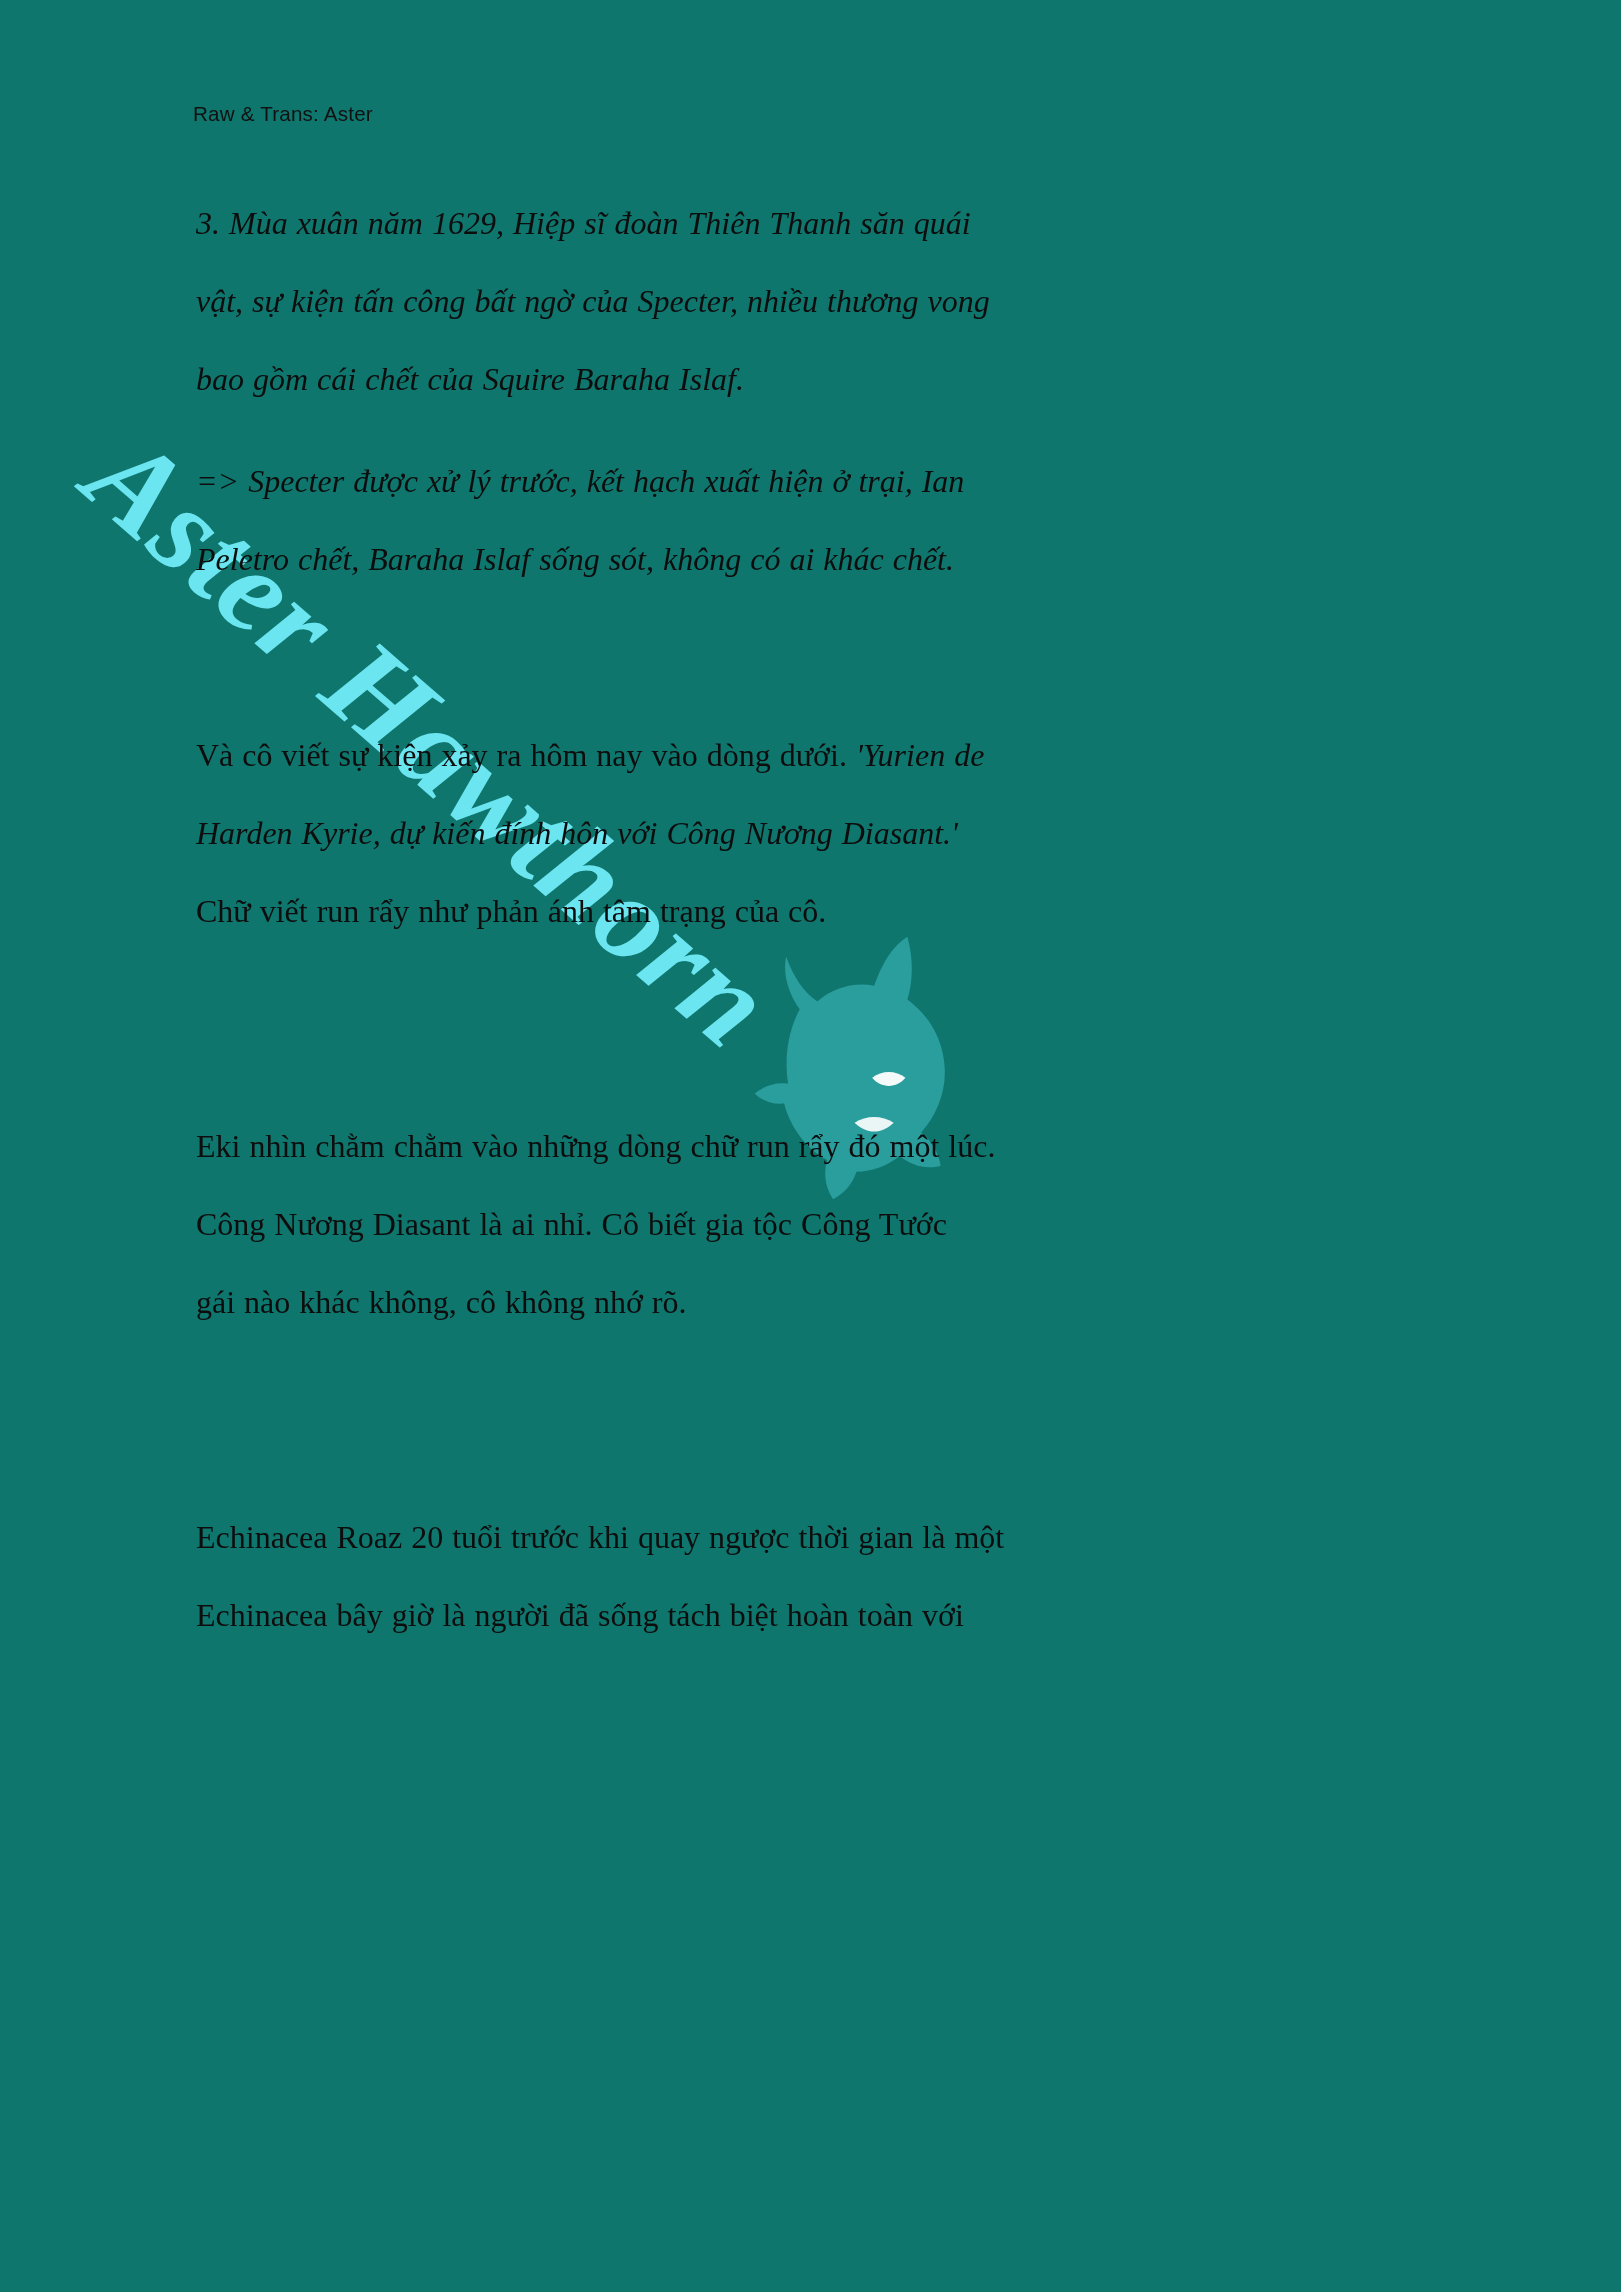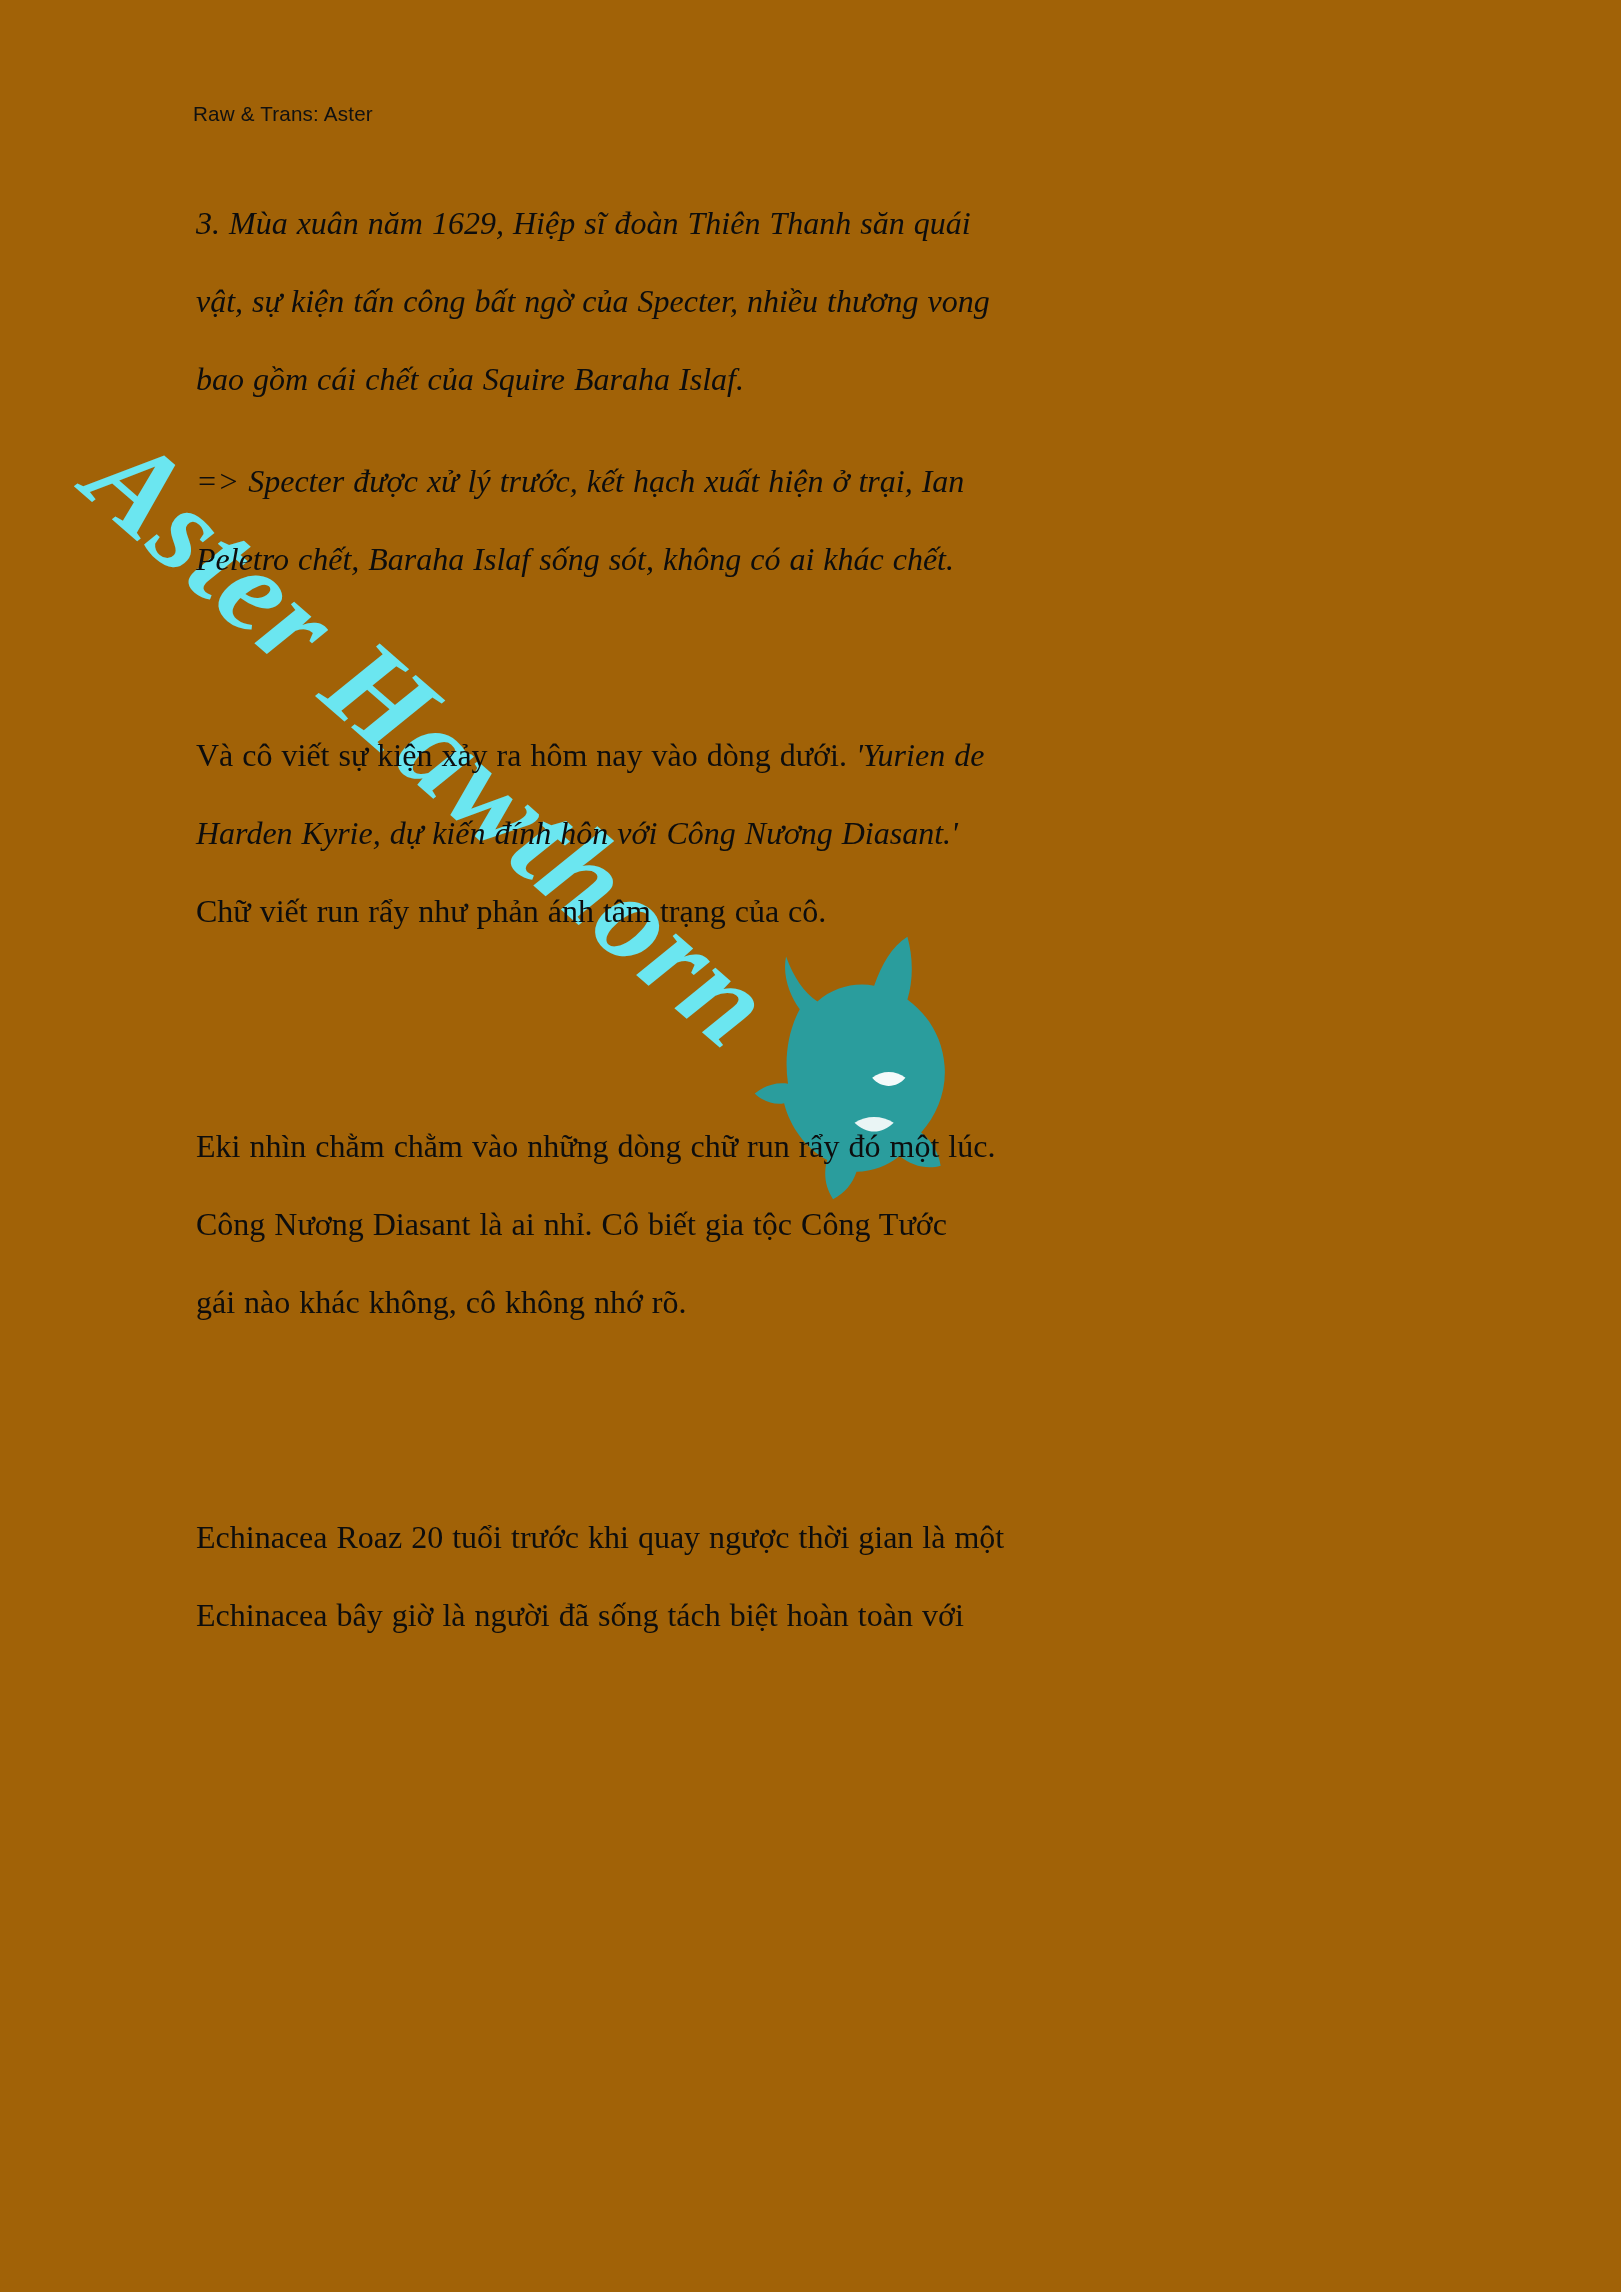--- a/index.html
+++ b/index.html
@@ -13,21 +13,21 @@
     position:relative;
     overflow:hidden;
     font-family:"Liberation Serif", serif;
   }
 
   
   .page {
     position:relative;
     width:1621px;
     height:2293px;
-    background:#a16207;
+    background:#0f766e;
     overflow:hidden;
   }
 
   
   .page-header {
     position:absolute;
     left:193px;
     top:102px;
     font-family:"Liberation Sans", sans-serif;
     font-size:20.6px;

